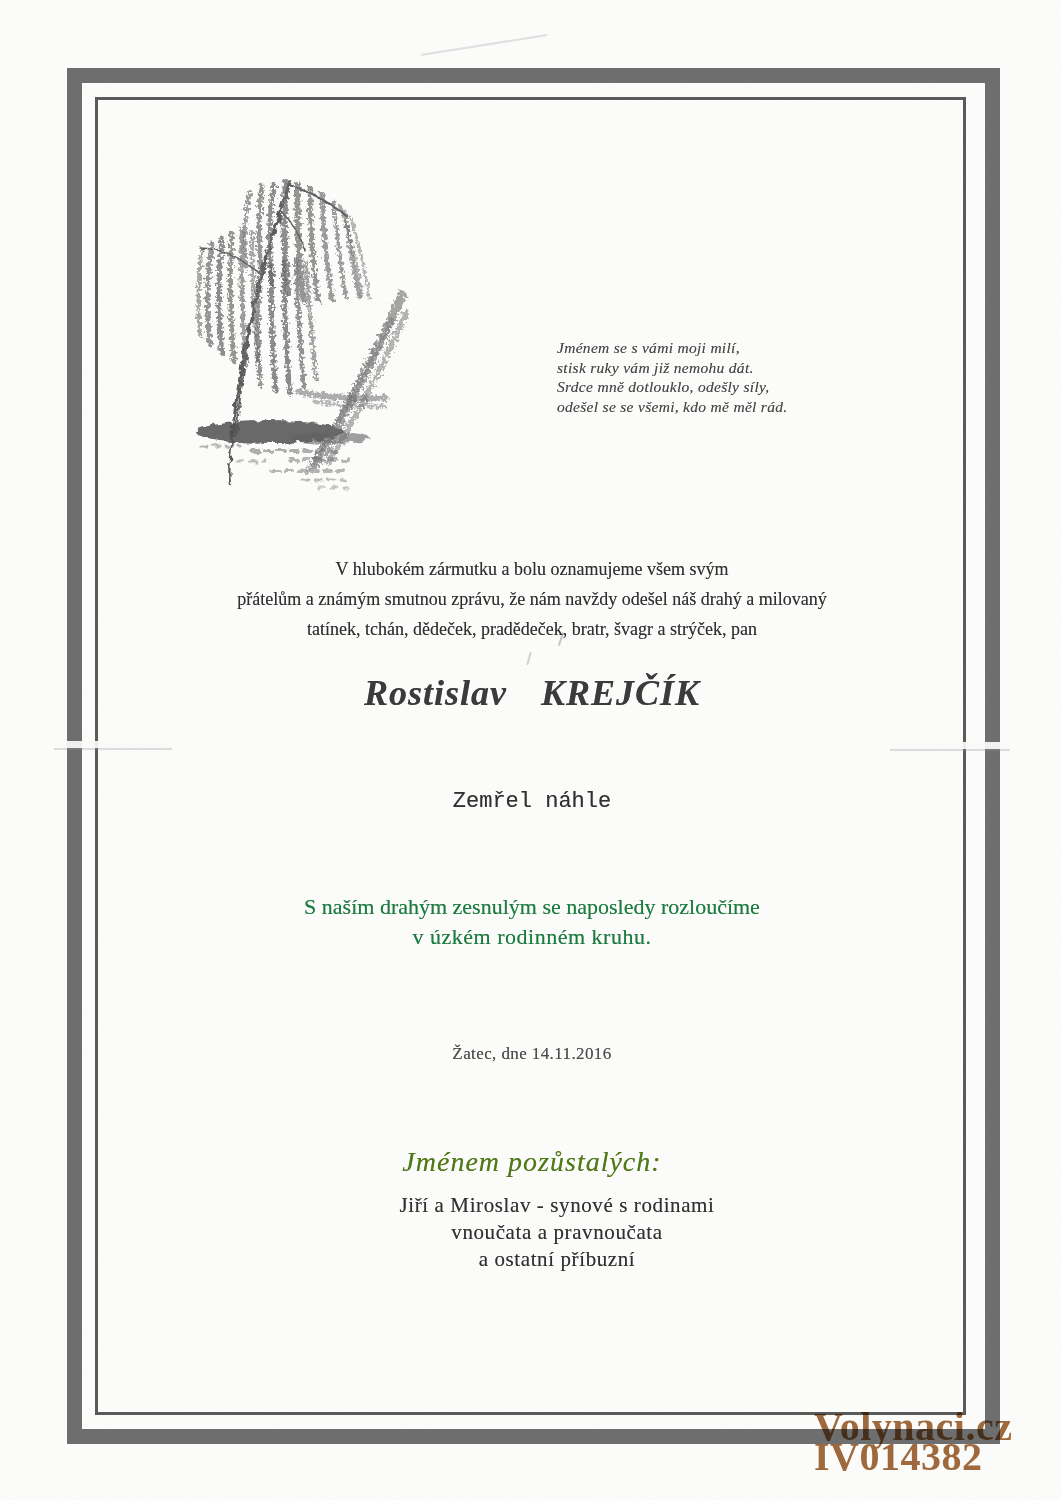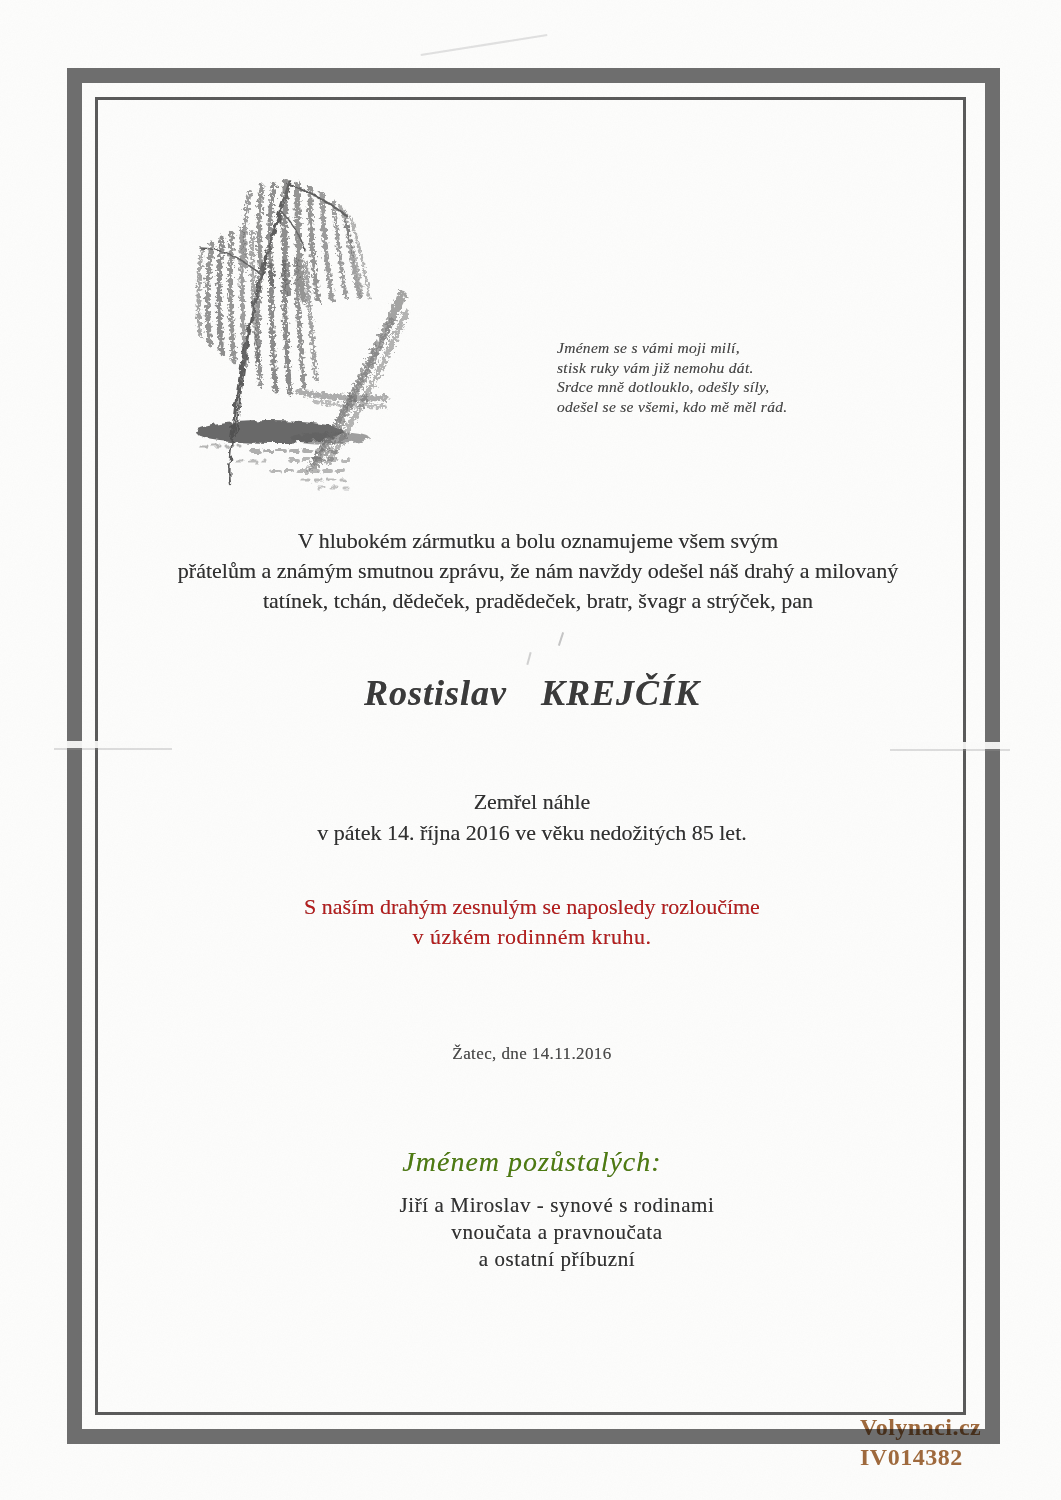--- a/index.html
+++ b/index.html
@@ -34,36 +34,36 @@
   .slash-1 { left:560px; top:632px; height:14px; transform:rotate(18deg); }
   .slash-2 { left:528px; top:652px; height:13px; transform:rotate(15deg); opacity:.8; }
   
   .txt { position:absolute; z-index:2; text-shadow:0 0 0.5px rgba(70,70,70,0.55); }
   .center { left:99px; width:866px; text-align:center; }
   .poem {
     left:557px; top:338px; width:270px; text-align:left;
     font-style:italic; font-size:15.5px; line-height:19.5px;
     color:#474747; letter-spacing:0.3px;
   }
-  .announcement { top:526px; font-size:22px; line-height:30px; color:#2f2f2f;padding-left:6px; }
+  .announcement { top:554px; font-size:18px; line-height:30px; color:#2f2f2f; }
   .deceased-name {
     top:672px; font-size:36px; font-weight:bold; font-style:italic;
     word-spacing:24px; letter-spacing:1px; color:#3a3a3a;
   }
-  .death { top:786px; font-size:22px; line-height:31px; color:#303030; }
-  .farewell { top:892px; font-size:22px; line-height:30px; color:#b91c1c; }
+  .death { top:786px; font-size:22px; line-height:31px; color:#303030;font-family:Liberation Mono, monospace; }
+  .farewell { top:892px; font-size:22px; line-height:30px; color:#15803d; }
   .farewell .bold { font-weight:normal; letter-spacing:0.5px; }
   .place-date { top:1044px; font-size:17px; color:#4a4a4a; letter-spacing:0.4px; }
   .survivors-heading { top:1146px; font-size:28px; font-style:italic; letter-spacing:1px; color:#4d7c0f; }
   .survivors { top:1192px; font-size:21px; line-height:27px; color:#303030; letter-spacing:0.6px;margin-left:25px; }
   
   .watermark {
-    position:absolute; left:860px; top:1412px; z-index:4;
+    position:absolute; left:814px; top:1412px; z-index:4;
     font-family:"Liberation Serif", serif; font-weight:bold;
-    font-size:24px; line-height:30px; letter-spacing:0.5px;
+    font-size:40px; line-height:30px; letter-spacing:0.5px;
     mix-blend-mode:multiply;
   }
   
   .willow { position:absolute; left:140px; top:140px; z-index:2; }
   .noise { position:absolute; left:0; top:0; z-index:5; pointer-events:none; opacity:.5; }
 </style>
 </head>
 <body>
 
 <div class="page">
@@ -165,21 +165,20 @@
   <div class="txt center announcement">
     <div>V hlubokém zármutku a bolu oznamujeme všem svým</div>
     <div>přátelům a známým smutnou zprávu, že nám navždy odešel náš drahý a milovaný</div>
     <div>tatínek, tchán, dědeček, pradědeček, bratr, švagr a strýček, pan</div>
   </div>
 
   <div class="txt center deceased-name">Rostislav KREJČÍK</div>
 
   <div class="txt center death">
     <div>Zemřel náhle</div>
-    <div>v pátek 14. října 2016 ve věku nedožitých 85 let.</div>
   </div>
 
   <div class="txt center farewell">
     <div>S naším drahým zesnulým se naposledy rozloučíme</div>
     <div class="bold">v úzkém rodinném kruhu.</div>
   </div>
 
   <div class="txt center place-date">Žatec, dne 14.11.2016</div>
 
   <div class="txt center survivors-heading">Jménem pozůstalých:</div>

